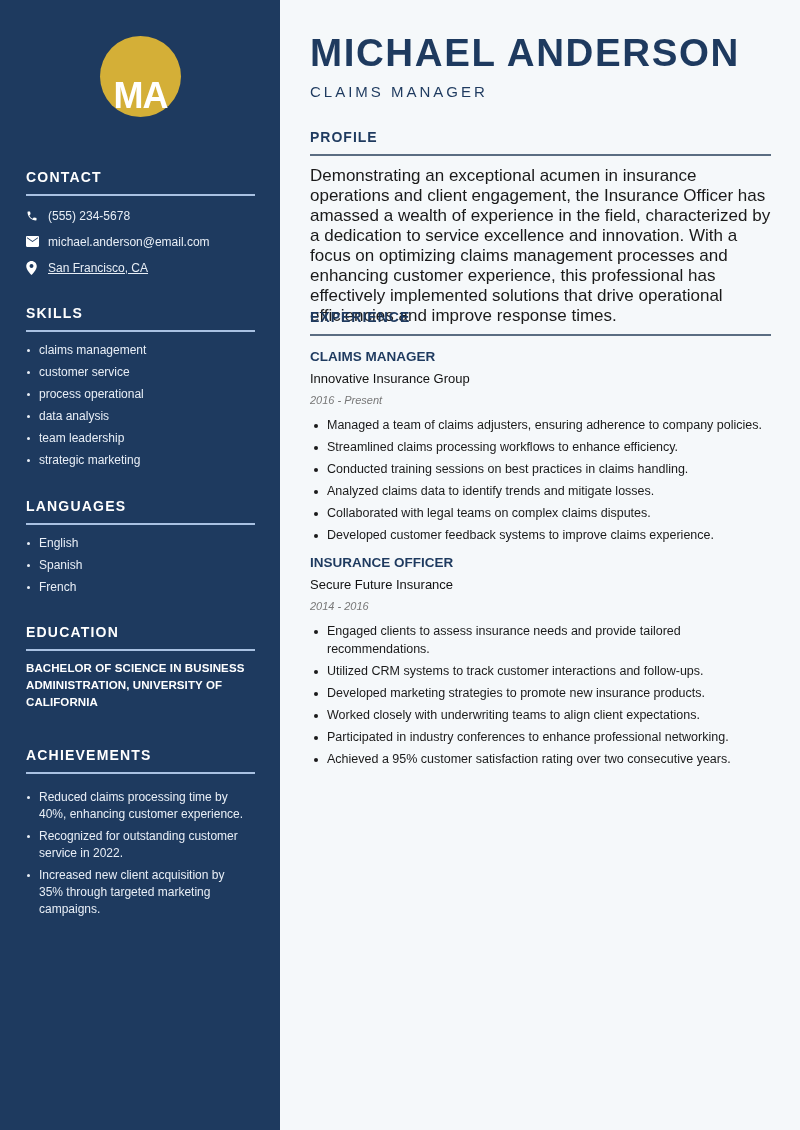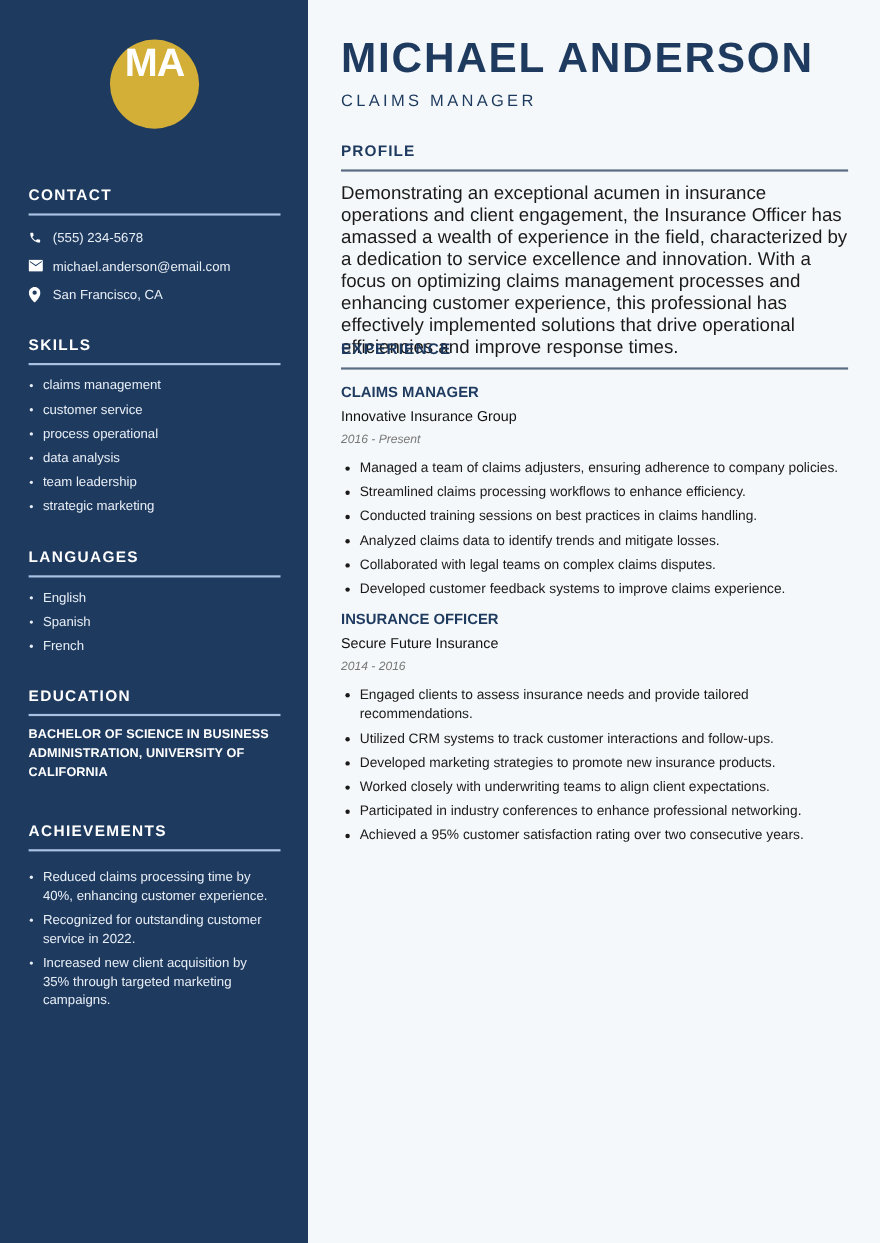--- a/index.html
+++ b/index.html
@@ -15,21 +15,21 @@
     width: 280px; height: 1130px;
     background: #1e3a5f;
     color: #ffffff;
   }
   .avatar {
     position: absolute; left: 100px; top: 36px;
     width: 81px; height: 81px; border-radius: 50%;
     background: #d4af37;
     color: #ffffff;
     font-weight: bold; font-size: 36px;
-    display: flex; align-items: flex-start; justify-content: center;
+    display: flex; align-items: flex-end; justify-content: center;
     letter-spacing: -1px;
   }
   .side-section { position: absolute; left: 26px; width: 229px; }
   .side-title {
     font-size: 14px; font-weight: bold; letter-spacing: 1.2px;
     color: #ffffff; height: 18px; line-height: 18px;
   }
   .side-rule {
     height: 1.5px; background: #a9c1e2; margin-top: 8px;
   }
@@ -110,21 +110,21 @@
         <span>(555) 234-5678</span>
       </div>
       <div class="contact-row" style="margin-top:10px;">
         <span class="ic">
           <svg width="13" height="11" viewBox="0 0 24 20">
               <path d="M2 0h20c1.1 0 2 .9 2 2v16c0 1.1-.9 2-2 2H2c-1.1 0-2-.9-2-2V2C0 .9.9 0 2 0zm10 11L22 4V2L12 9 2 2v2l10 7z"></path>
             </svg>
         </span>
         <span>michael.anderson@email.com</span>
       </div>
-      <div class="contact-row" style="margin-top:10px;">
+      <div class="contact-row" style="margin-top:10px;text-decoration:underline;">
         <span class="ic">
           <svg width="11" height="14" viewBox="0 0 24 32">
               <path d="M12 0C5.4 0 0 5.4 0 12c0 9 12 20 12 20s12-11 12-20C24 5.4 18.6 0 12 0zm0 16a4.5 4.5 0 1 1 0-9 4.5 4.5 0 0 1 0 9z"></path>
             </svg>
         </span>
         <span>San Francisco, CA</span>
       </div>
     </div>
   </section>
 

